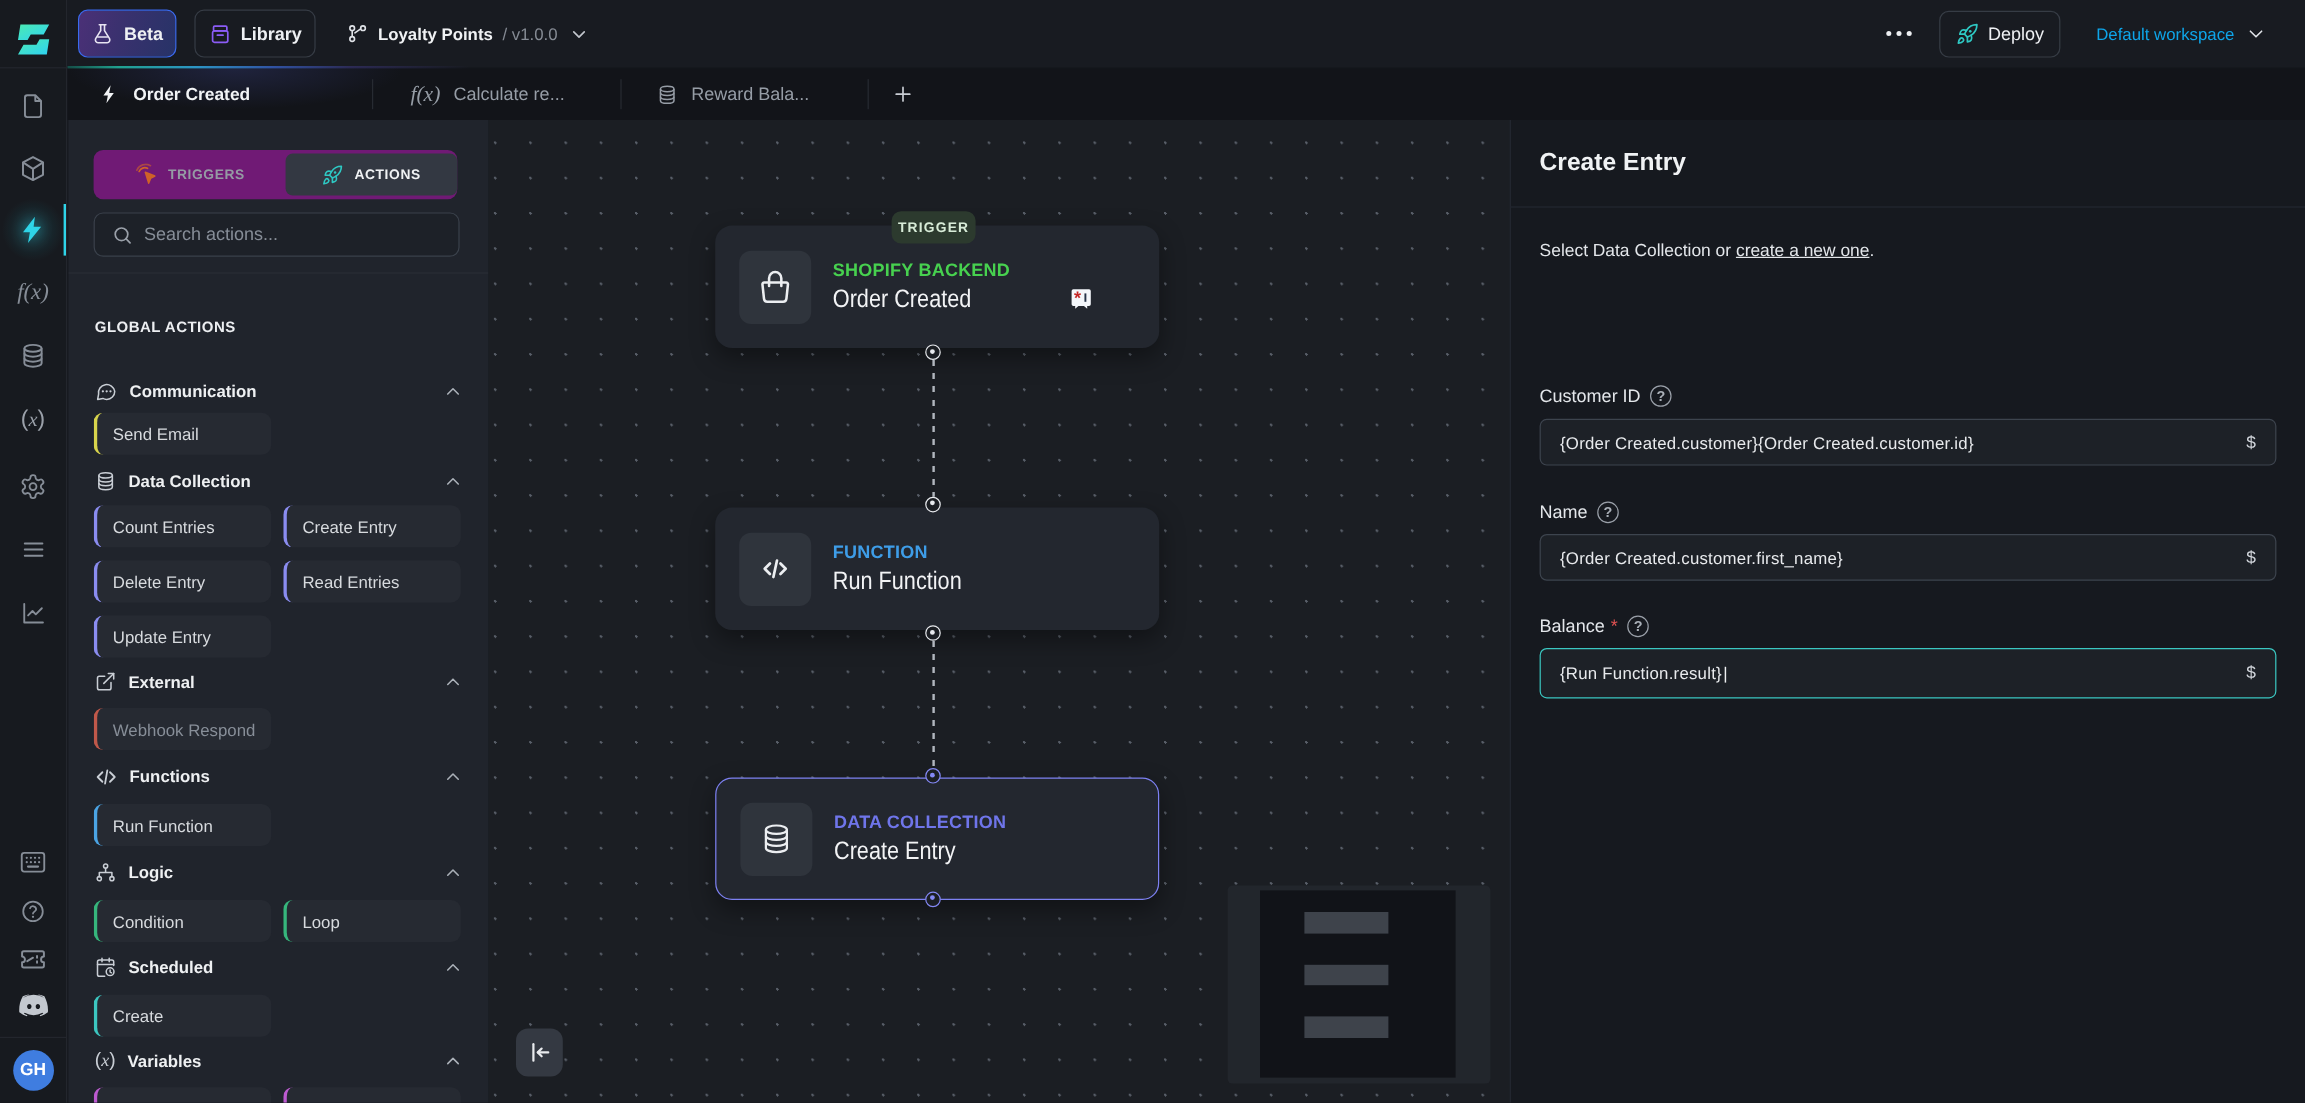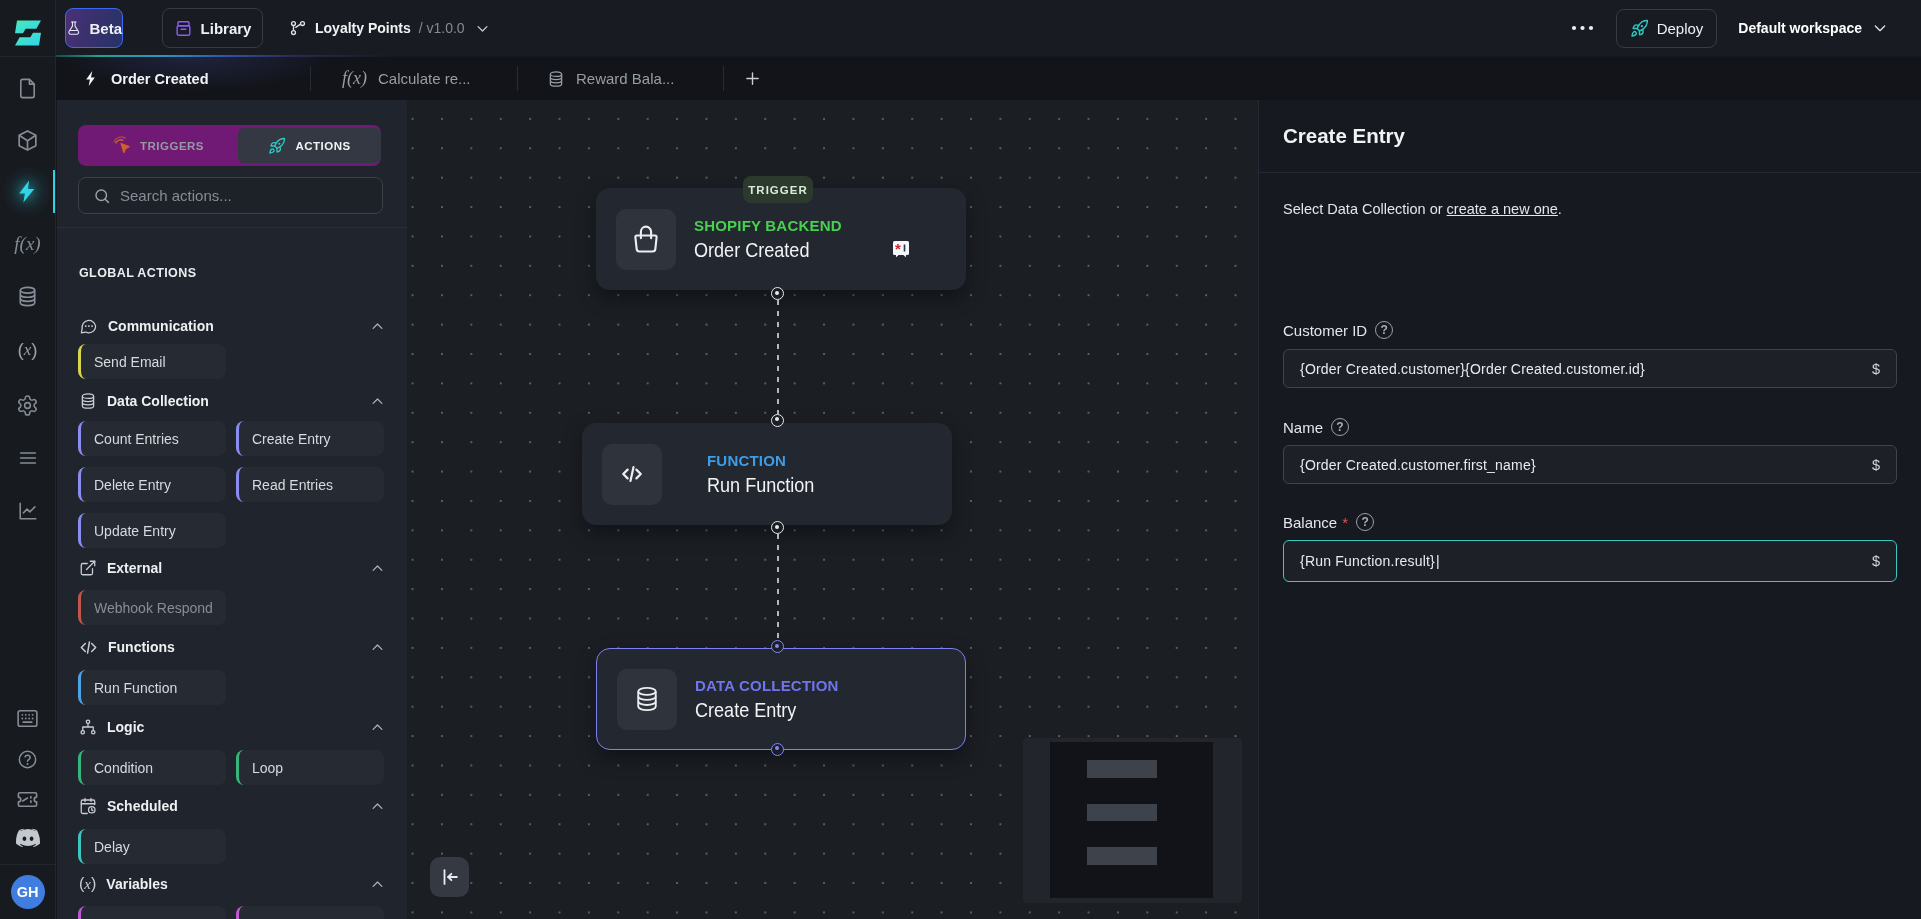--- a/index.html
+++ b/index.html
@@ -11,27 +11,27 @@
   #rail { position:absolute; left:0; top:0; width:56px; height:919px; background:#171a1f; border-right:1px solid #23262d; z-index:30; }
   .ri { position:absolute; left:0; width:55px; display:flex; align-items:center; justify-content:center; color:#868d97; }
   #rail .divider { position:absolute; left:0; width:55px; height:1px; background:#23262d; }
   #boltTile { position:absolute; left:0; top:164px; width:55px; height:55px; background:radial-gradient(26px 26px at 50% 50%, rgba(47,212,232,0.16), rgba(0,0,0,0)); }
   #boltTile::after { content:""; position:absolute; right:0; top:6px; width:2px; height:43px; background:#2fd4e8; }
 
   #topbar { position:absolute; left:56px; top:0; width:1865px; height:56px; background:#181b21; z-index:25; }
   #gradline { position:absolute; left:56px; top:55px; width:430px; height:2px; z-index:26;
     background:linear-gradient(90deg, rgba(20,100,88,0.7) 0%, rgba(34,185,163,0.85) 10%, rgba(48,170,225,0.85) 25%, rgba(62,112,232,0.65) 40%, rgba(82,72,182,0.35) 55%, rgba(82,72,182,0) 78%); }
   .btn { position:absolute; display:flex; align-items:center; justify-content:center; gap:8px; border-radius:8px; color:#eef0f3; font-size:16px; font-weight:bold; }
-  #betaBtn { left:9px; top:8px; width:58px; height:40px; font-size:15px; border:1px solid #3b6af0; background:linear-gradient(105deg,#4b3077 0%, #39316e 45%, #273367 100%); }
+  #betaBtn { left:9px; top:8px; width:82px; height:40px; font-size:15px; border:1px solid #3b6af0; background:linear-gradient(105deg,#4b3077 0%, #39316e 45%, #273367 100%); }
   #libBtn { left:106px; top:8px; width:101px; height:40px; font-size:15px; border:1px solid #363c45; }
   #crumb { position:absolute; left:233px; top:0; height:56px; display:flex; align-items:center; gap:8px; color:#e8eaee; }
   #crumb .name { color:#f0f2f4; font-weight:bold; font-size:14px; }
   #crumb .ver { color:#858b94; font-size:14px; }
   #deployBtn { left:1560px; top:9px; width:101px; height:39px; border:1px solid #363c45; font-weight:normal; font-size:15px; }
-  #wspace { position:absolute; right:33px; top:0; height:56px; display:flex; align-items:center; gap:10px; color:#ffffff; font-size:14px; font-weight:bold; }
+  #wspace { position:absolute; right:33px; top:0; height:56px; display:flex; align-items:center; gap:10px; color:#0ea5e9; font-size:14px; font-weight:normal; }
 
   #tabbar { position:absolute; left:56px; top:57px; width:1865px; height:43px; background:#121419; z-index:24; }
   #tabbar .glow { position:absolute; left:0; top:0; width:440px; height:43px;
      background:radial-gradient(140px 34px at 140px 0px, rgba(78,88,190,0.22), rgba(0,0,0,0)); }
   .tab { position:absolute; top:0; height:43px; display:flex; align-items:center; gap:11px; font-size:15px; }
   .tab.active { color:#f2f4f6; font-weight:bold; font-size:14.5px; }
   .tab.idle { color:#969da6; }
   .tabsep { position:absolute; top:9px; width:1px; height:25px; background:#272b32; }
   .fxit { font-family:"Liberation Serif", serif; font-style:italic; font-size:17px; }
 
@@ -349,21 +349,21 @@
         <path d="M21 10V6a2 2 0 0 0-2-2H5a2 2 0 0 0-2 2v14a2 2 0 0 0 2 2h6"></path>
         <path d="M8 2v4M16 2v4M3 9h18"></path>
         <circle cx="17" cy="17" r="4.3"></circle>
         <path d="M17 15v2.2l1.5 1"></path>
       </svg>
     Scheduled
     <svg class="chev" width="15" height="15" viewBox="0 0 24 24" fill="none" stroke="currentColor" stroke-width="2.1" stroke-linecap="round" stroke-linejoin="round">
         <polyline points="5 15 12 8 19 15"></polyline>
       </svg>
   </div>
-  <div class="abtn c1" style="top:729px; border-color:#3cc6c0;">Delay</div>
+  <div class="abtn c1" style="top:729px; border-color:#3cc6c0;">Create</div>
 
   <div class="cat" style="top:774px;">
     <span style="font-size:16px;color:#c9ced5;font-weight:normal;">(<i class="fxit" style="font-size:15px;">x</i>)</span>
     Variables
     <svg class="chev" width="15" height="15" viewBox="0 0 24 24" fill="none" stroke="currentColor" stroke-width="2.1" stroke-linecap="round" stroke-linejoin="round">
         <polyline points="5 15 12 8 19 15"></polyline>
       </svg>
   </div>
   <div class="abtn c1" style="top:806px; border-color:#bd5ad0;"></div>
   <div class="abtn c2" style="top:806px; border-color:#bd5ad0;"></div>
@@ -383,21 +383,21 @@
       <div class="cat-t" style="color:#47d14f;">SHOPIFY BACKEND</div>
       <div class="sub-t">Order Created</div>
     </div>
     <svg style="position:absolute; right:56px; top:52px;" width="18" height="18" viewBox="0 0 18 18">
         <path fill="#f4f7fb" d="M2.5 1h13a1.5 1.5 0 0 1 1.5 1.5v11a1.5 1.5 0 0 1-1.5 1.5H14v2.2L11.3 15H6.7L4 17.2V15H2.5A1.5 1.5 0 0 1 1 13.5v-11A1.5 1.5 0 0 1 2.5 1z"></path>
         <text x="3" y="13.5" font-size="15" font-weight="bold" fill="#c62828" font-family="Liberation Sans">*</text>
         <rect x="11.7" y="4.5" width="1.6" height="7" fill="#27344a"></rect>
       </svg>
   </div>
   <div class="abs" id="badge">TRIGGER</div>
-  <div class="node" style="left:175px; top:323px;gap:27px;">
+  <div class="node" style="left:189px; top:323px;">
     <div class="ic">
       <svg width="30" height="30" viewBox="0 0 24 24" fill="none" stroke="#eceef1" stroke-width="1.8" stroke-linecap="round" stroke-linejoin="round">
           <polyline points="8.5 8.5 5 12 8.5 15.5"></polyline>
           <polyline points="15.5 8.5 19 12 15.5 15.5"></polyline>
           <path d="M13.2 6.5 10.8 17.5"></path>
         </svg>
     </div>
     <div class="tx">
       <div class="cat-t" style="color:#3e9de8;">FUNCTION</div>
       <div class="sub-t">Run Function</div>

